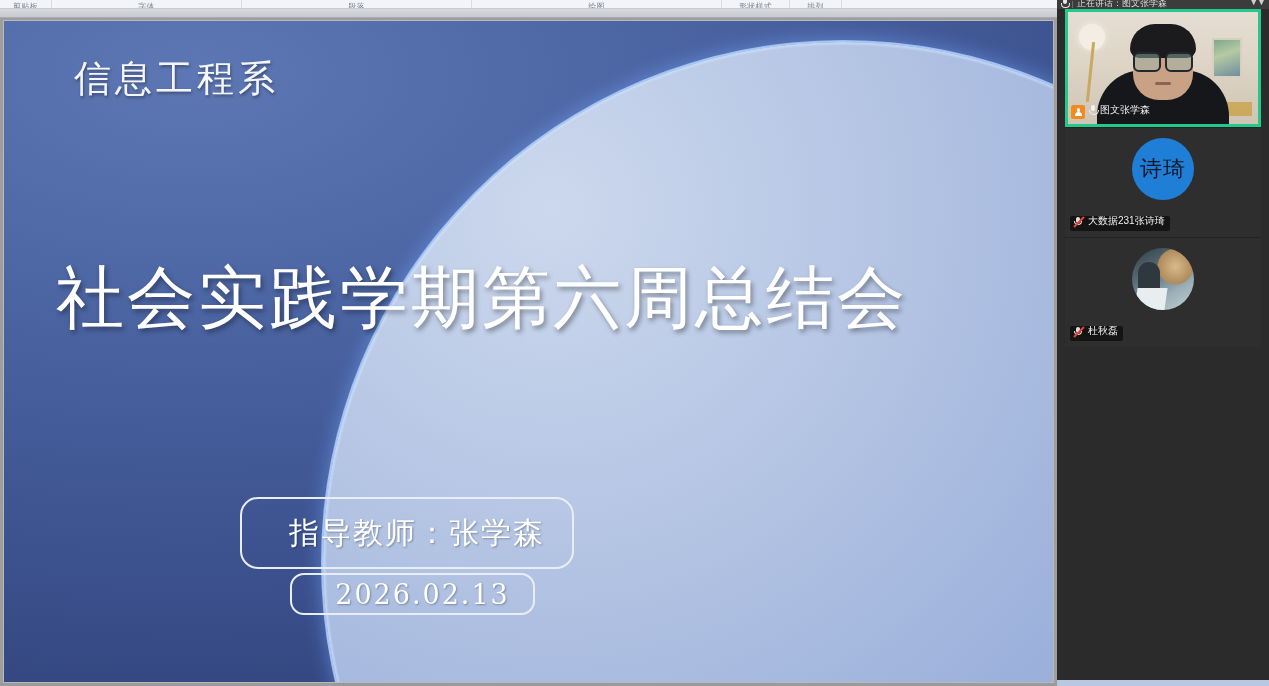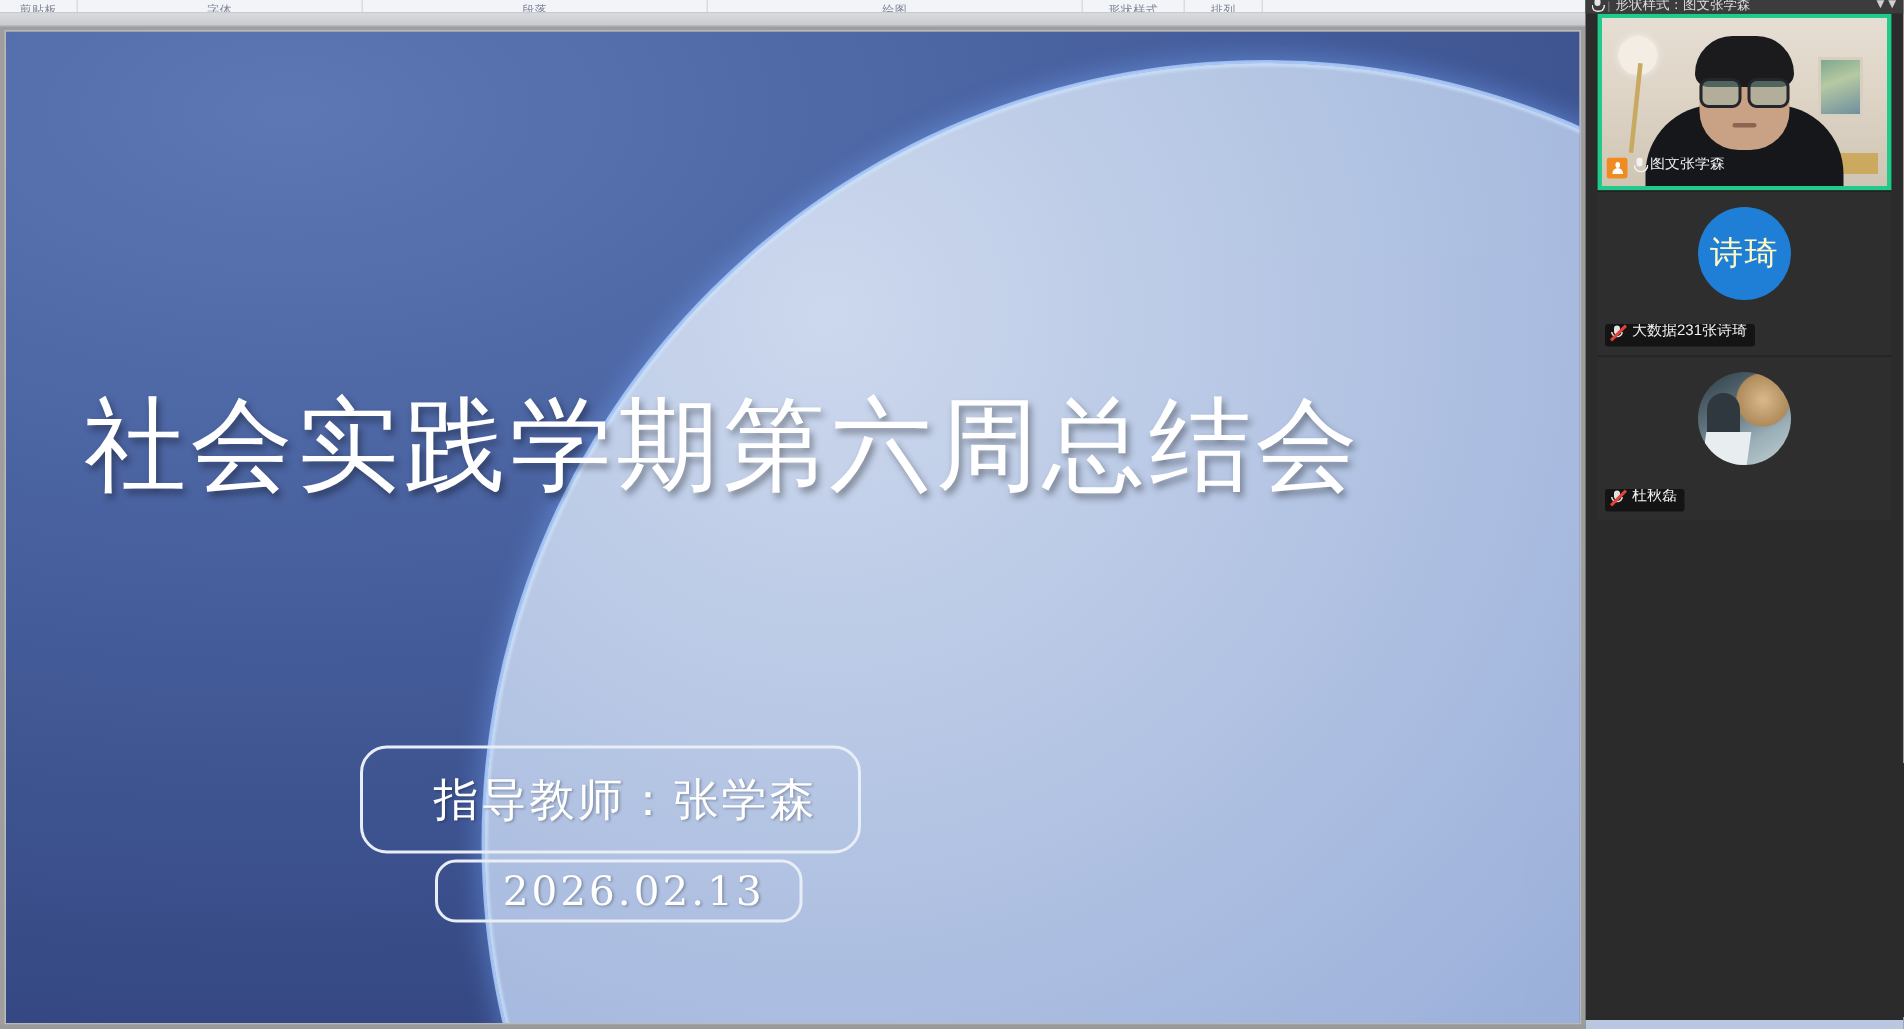--- a/index.html
+++ b/index.html
@@ -335,21 +335,21 @@
     width: 62px; height: 62px;
     border-radius: 50%;
     overflow: hidden;
     position: relative;
     display: flex;
     align-items: center;
     justify-content: center;
   }
   .avatar.initials {
     background: #1f7fd6;
-    color: #fef9c3;
+    color: #0f172a;
     font-family: "DejaVu Sans", sans-serif;
     font-size: 22px;
     letter-spacing: 1px;
   }
   
   .avatar.photo-a {
     background:
       radial-gradient(circle at 70% 30%, #d9b98a 0%, #b08b5c 28%, transparent 30%),
       linear-gradient(150deg, #2e3b44 0%, #5e737d 40%, #9bb0b8 70%, #c3cfd3 100%);
   }
@@ -599,37 +599,38 @@
         <span class="ribbon-label"></span>
       </div>
     </div>
   <div class="ribbon-under"></div>
 
   <div class="stage">
     <div class="slide">
       <div class="sphere"></div>
       <div class="sphere-rim"></div>
 
+      <div class="dept">信息工程系</div>
       <div class="main-title">社会实践学期第六周总结会</div>
 
       <div class="pill pill-teacher">
         <span>指导教师：张学森</span>
       </div>
       <div class="pill pill-date">
         <span>2026.02.13</span>
       </div>
     </div>
     <div class="stage-bottom-strip"></div>
   </div>
 
   <div class="rail">
     <div class="rail-header">
       <span class="mic-small"></span>
       <span class="speak-sep"></span>
-      <span class="speak-text">形状样式：图文张学森</span>
+      <span class="speak-text">正在讲话：图文张学森</span>
       <span class="chev">▼▼</span>
     </div>
 
     <div class="tiles" id="tiles">
         <div class="tile active">
           <div class="video-scene">
             <span class="v-lamp"></span>
             <span class="v-lamp-stem"></span>
             <span class="v-frame"></span>
             <span class="v-shelf"></span>

